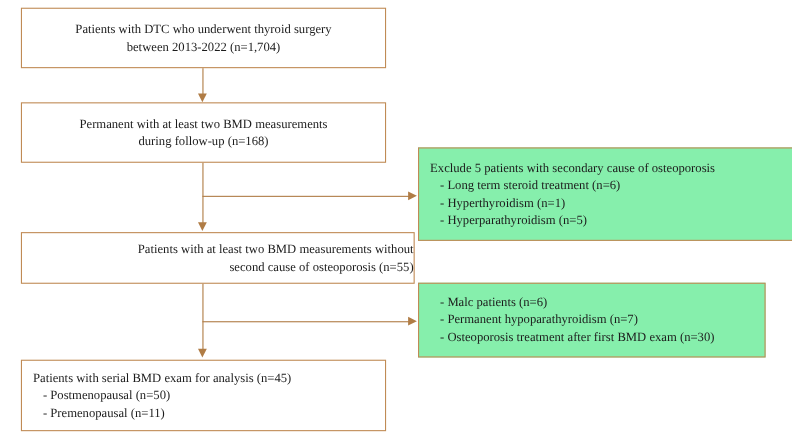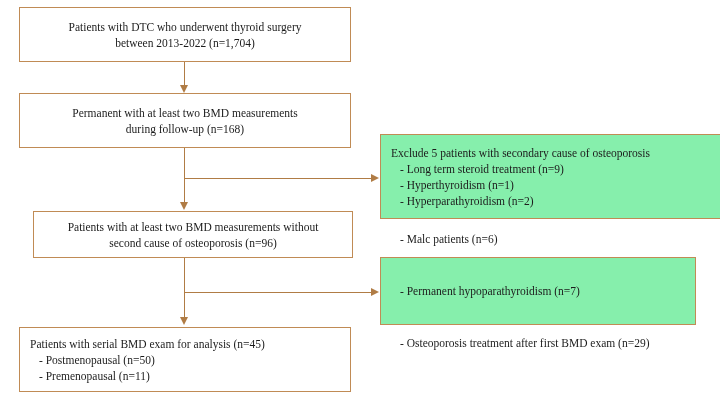--- a/index.html
+++ b/index.html
@@ -95,39 +95,39 @@
     <span class="line">during follow-up (n=168)</span>
   </div>
 
   <div class="vline" style="left:172px; top:148px; height:55px;"></div>
   <div class="arrow-down" style="left:168px; top:202px;"></div>
   <div class="hline" style="left:172px; top:178px; width:188px;"></div>
   <div class="arrow-right" style="left:359px; top:174px;"></div>
 
   <div class="box left cream" style="left:368px; top:134px; width:344px; height:85px;">
     <span class="line">Exclude 5 patients with secondary cause of osteoporosis</span>
-    <span class="line indent">- Long term steroid treatment (n=9)</span>
+    <span class="line indent">- Long term steroid treatment (n=6)</span>
     <span class="line indent">- Hyperthyroidism (n=1)</span>
-    <span class="line indent">- Hyperparathyroidism (n=2)</span>
+    <span class="line indent">- Hyperparathyroidism (n=5)</span>
   </div>
 
-  <div class="box center" style="left:21px; top:211px; width:320px; height:47px;">
+  <div class="box center" style="left:7px; top:211px; width:358px; height:47px;align-items:flex-end;">
     <span class="line">Patients with at least two BMD measurements without</span>
-    <span class="line">second cause of osteoporosis (n=96)</span>
+    <span class="line">second cause of osteoporosis (n=55)</span>
   </div>
 
   <div class="vline" style="left:172px; top:258px; height:60px;"></div>
   <div class="arrow-down" style="left:168px; top:317px;"></div>
   <div class="hline" style="left:172px; top:292px; width:188px;"></div>
   <div class="arrow-right" style="left:359px; top:288px;"></div>
 
-  <div class="box left cream" style="left:368px; top:257px; width:316px; height:68px;gap:36px;">
+  <div class="box left cream" style="left:368px; top:257px; width:316px; height:68px;">
     <span class="line indent">- Malc patients (n=6)</span>
     <span class="line indent">- Permanent hypoparathyroidism (n=7)</span>
-    <span class="line indent">- Osteoporosis treatment after first BMD exam (n=29)</span>
+    <span class="line indent">- Osteoporosis treatment after first BMD exam (n=30)</span>
   </div>
 
   <div class="box left" style="left:7px; top:327px; width:332px; height:65px;">
     <span class="line">Patients with serial BMD exam for analysis (n=45)</span>
     <span class="line indent">- Postmenopausal (n=50)</span>
     <span class="line indent">- Premenopausal (n=11)</span>
   </div>
 
 </div>
 

